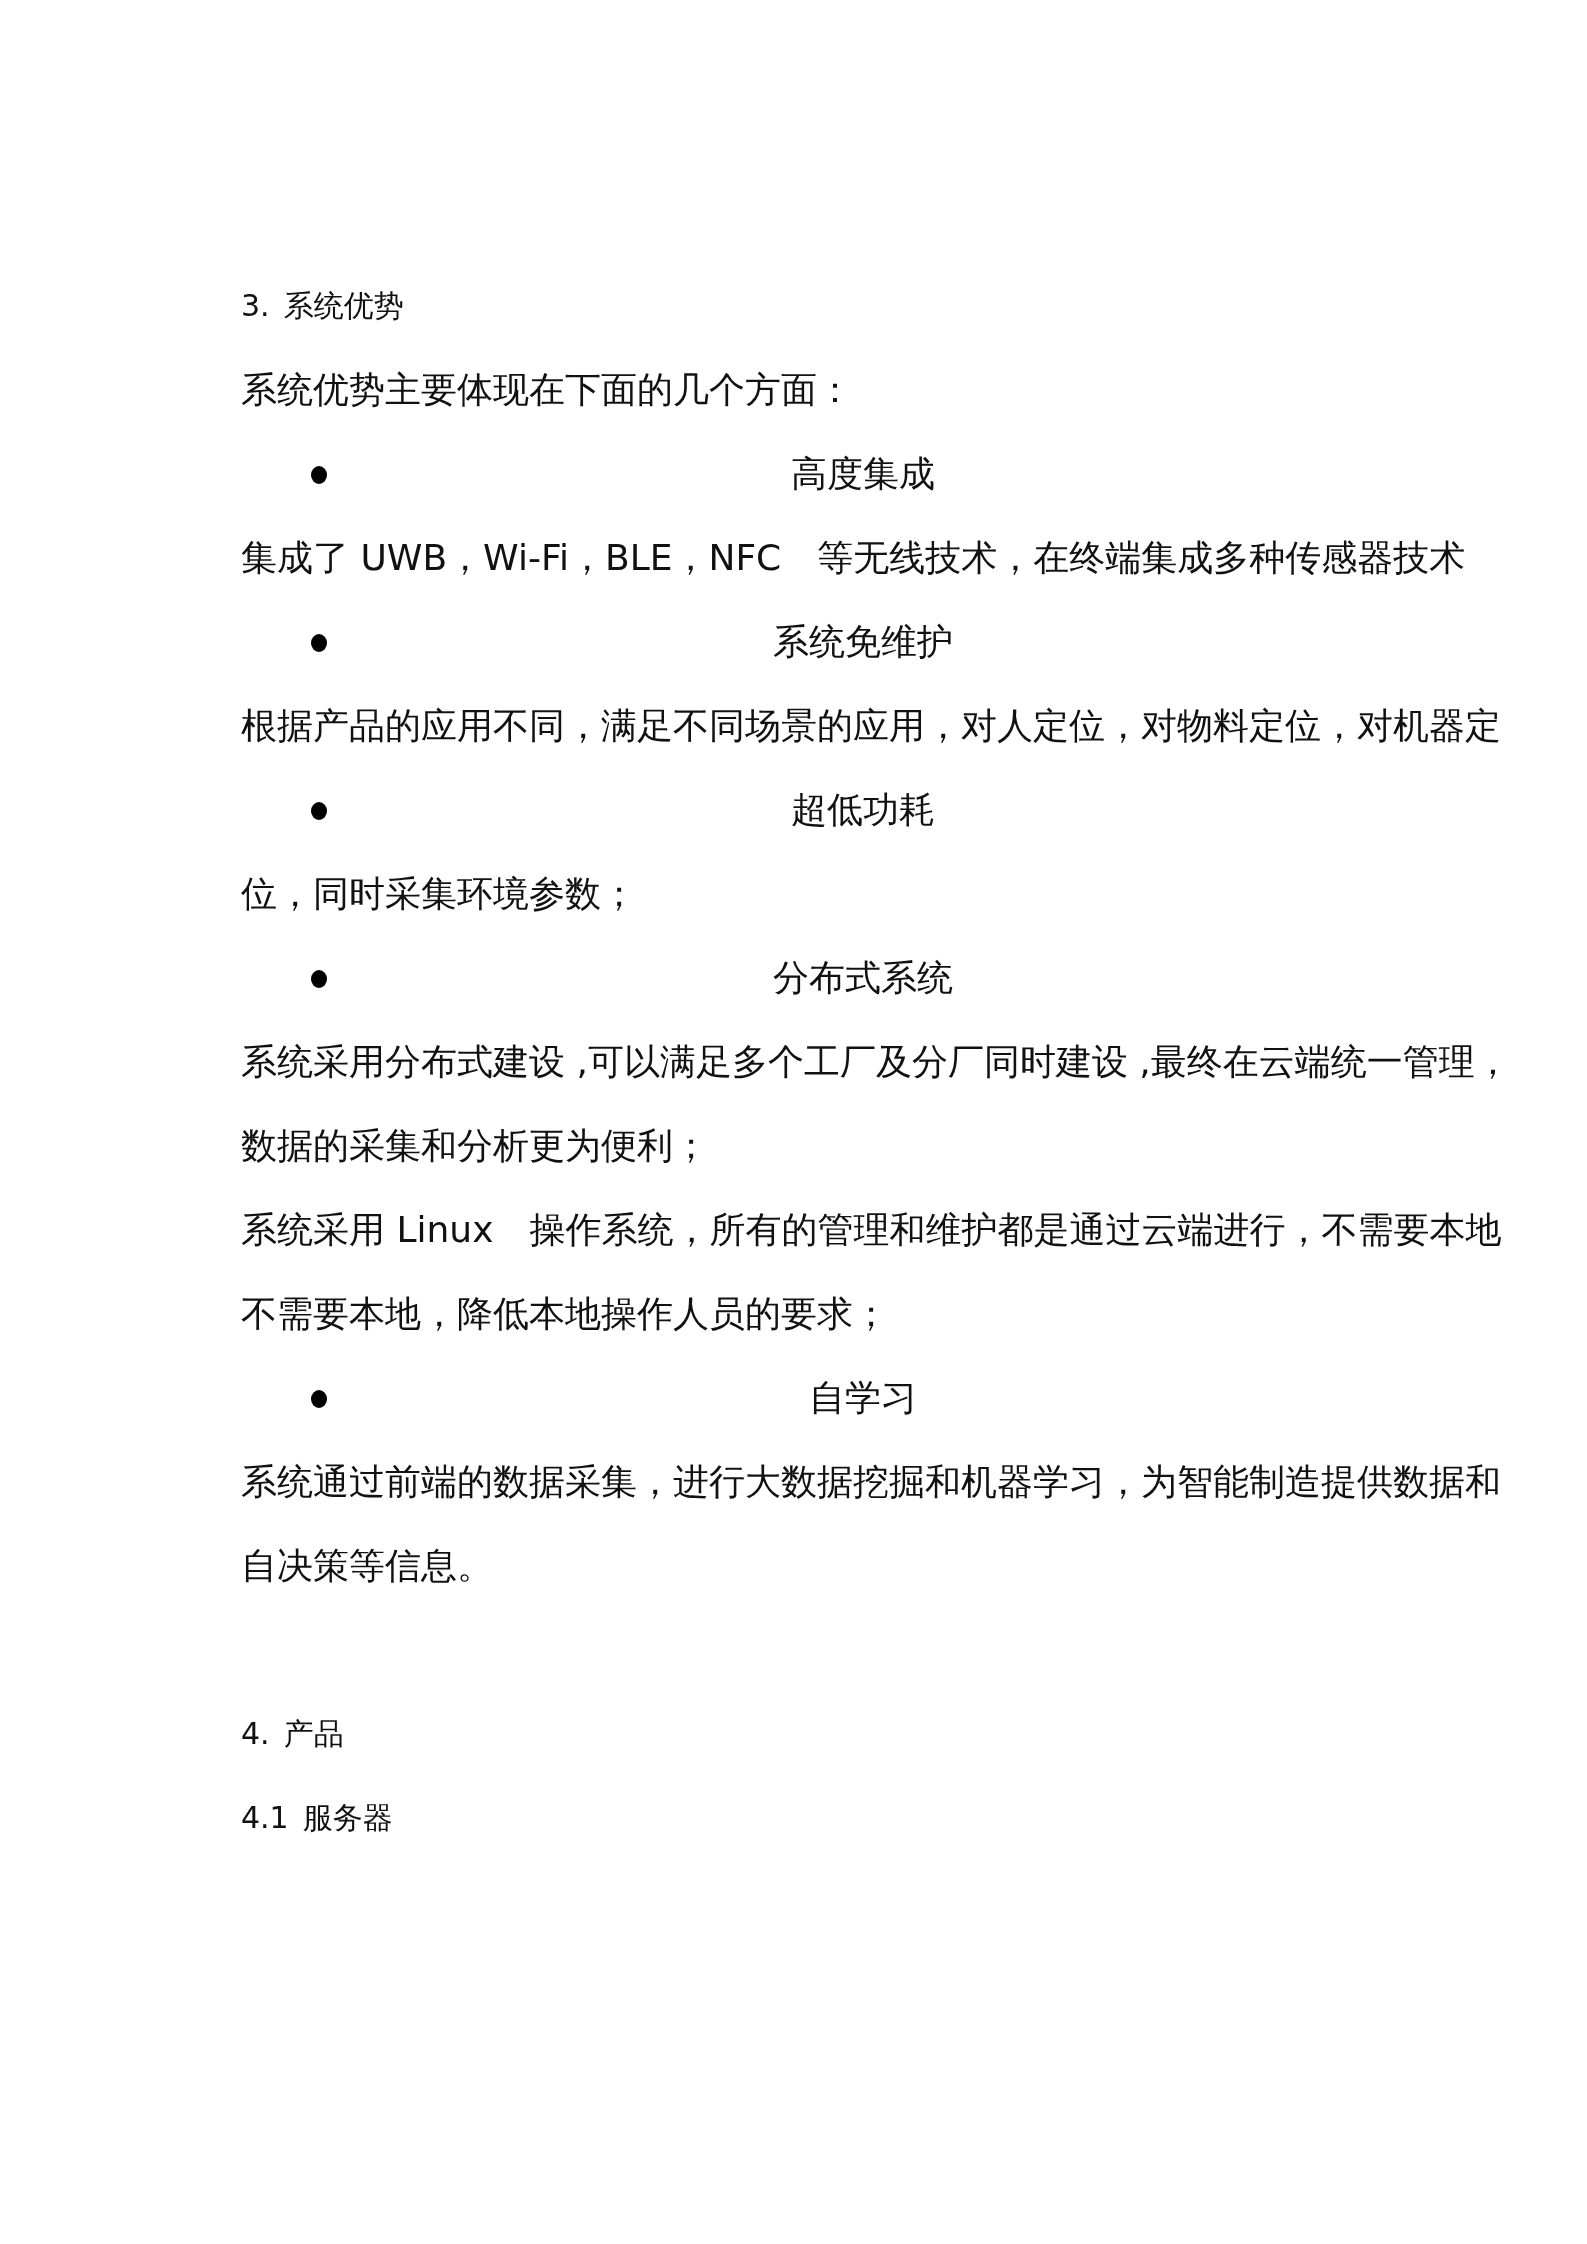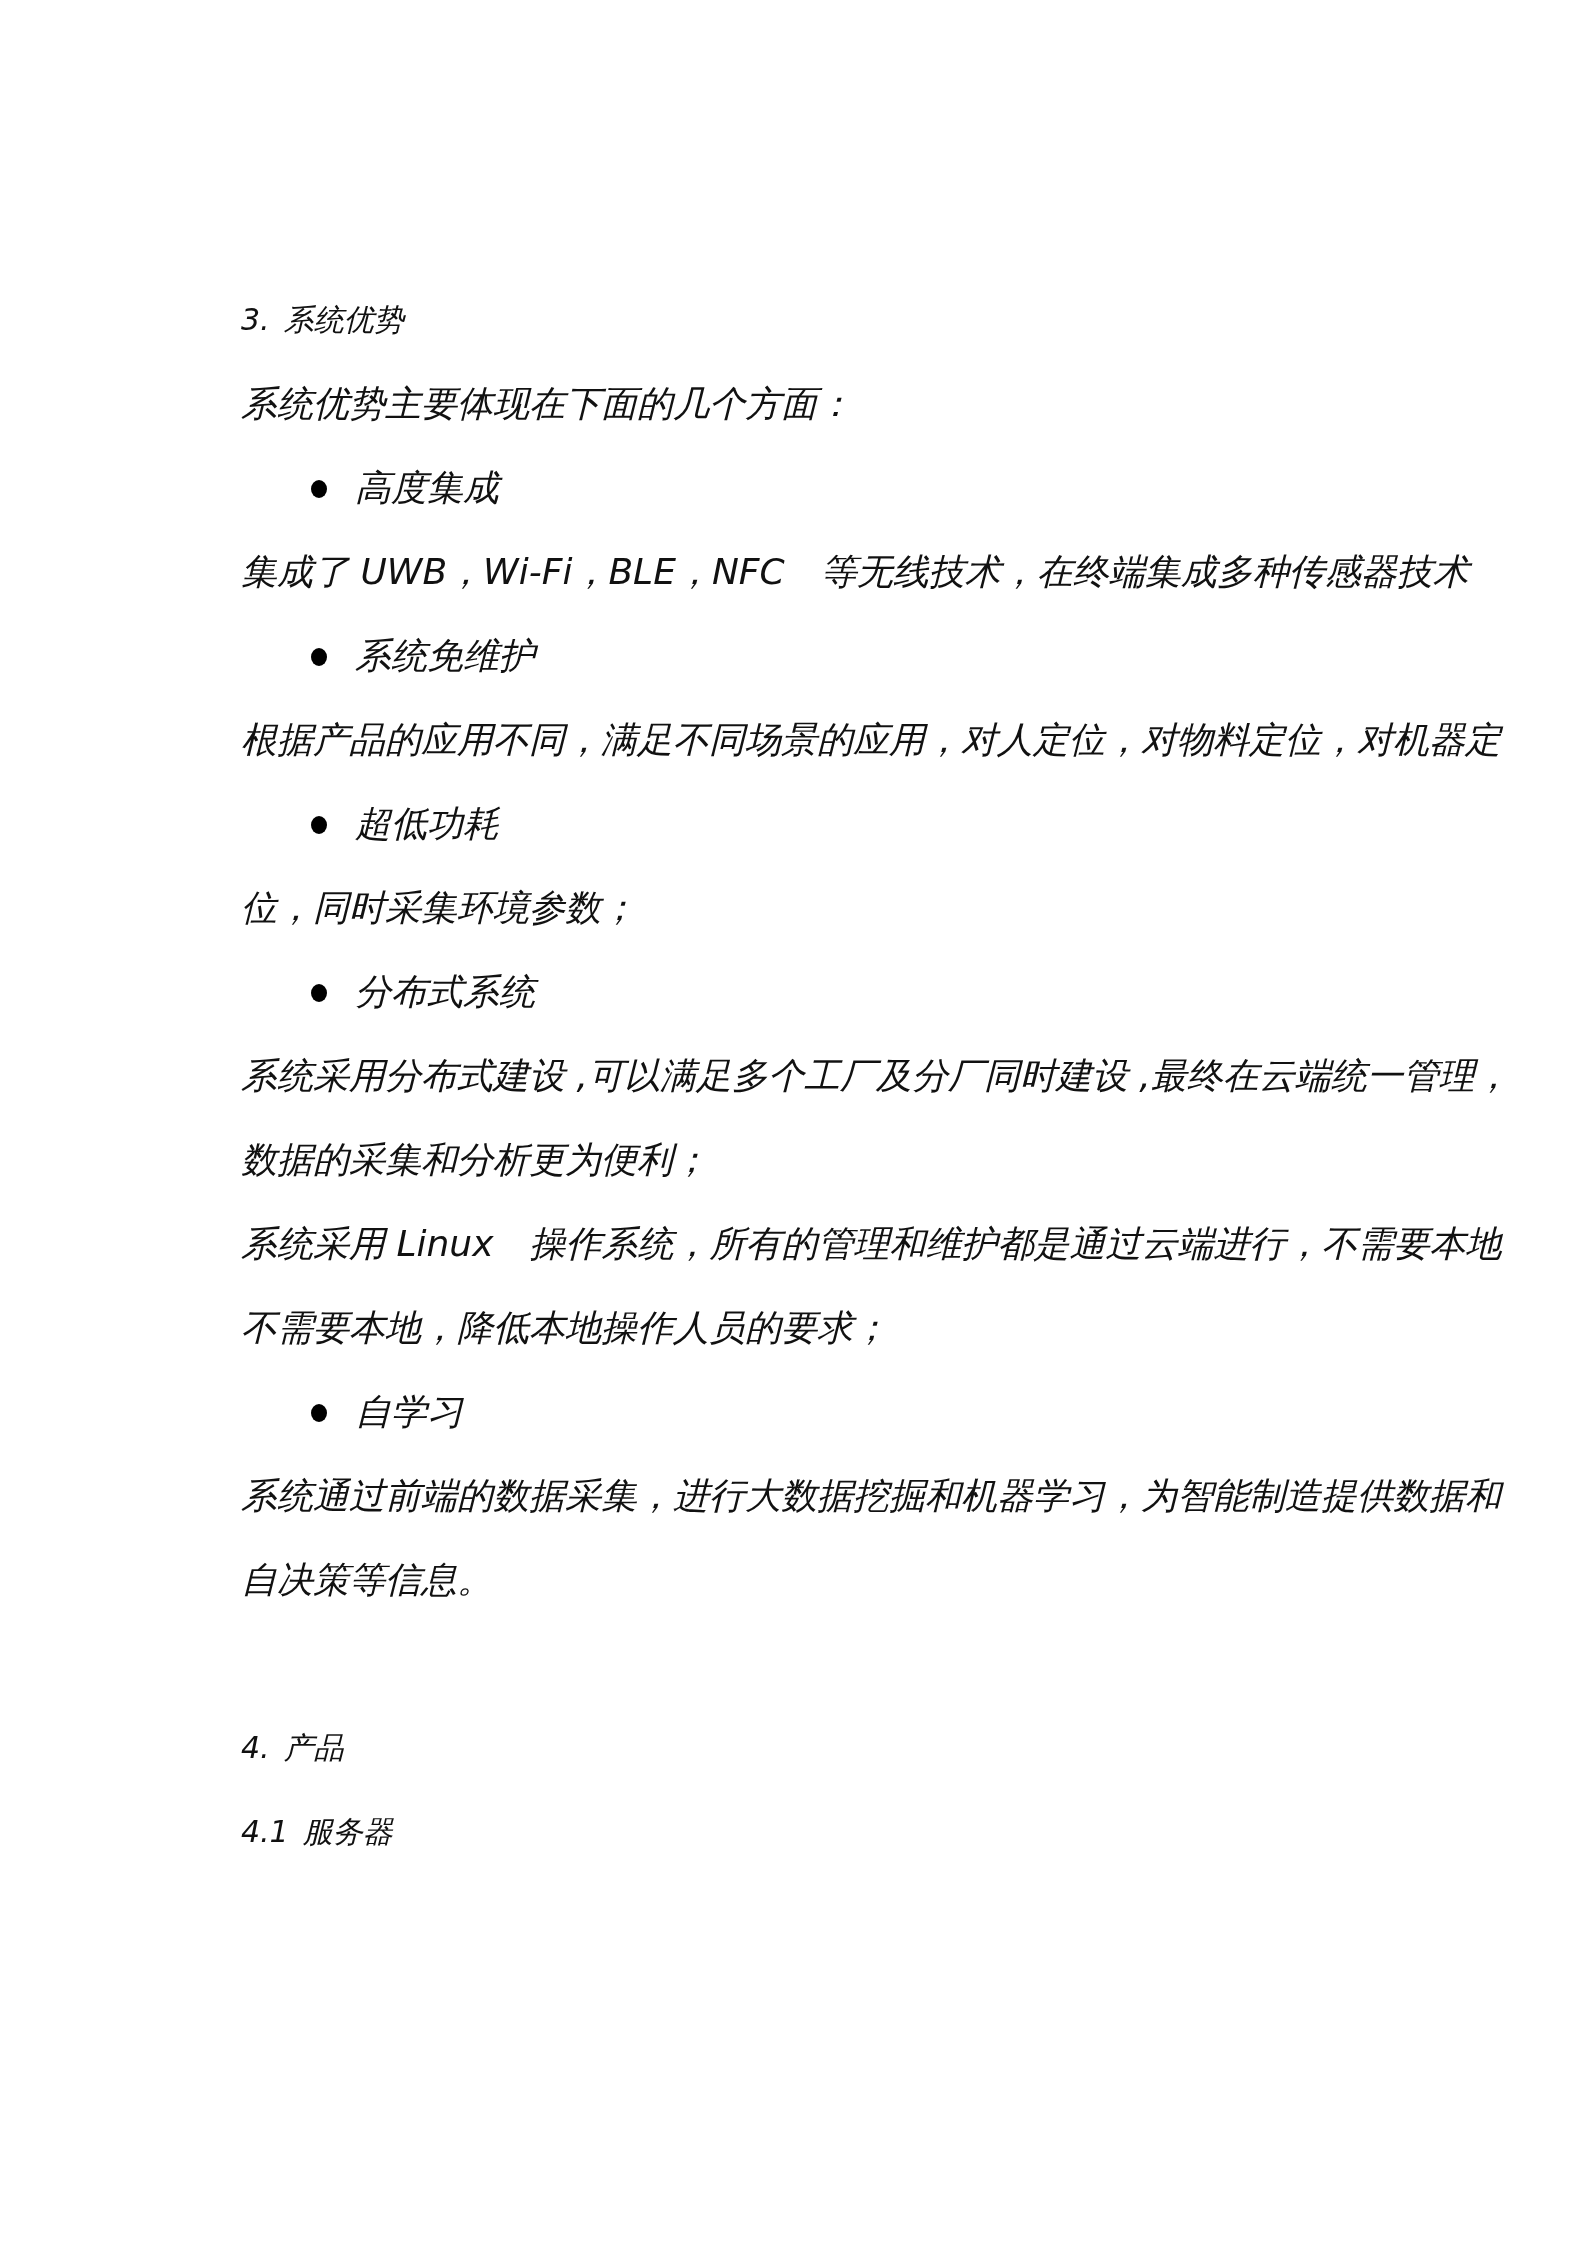--- a/index.html
+++ b/index.html
@@ -11,41 +11,41 @@
       width: 1587px;
       height: 2244px;
       position: relative;
       overflow: hidden;
       font-family: "DejaVu Sans", "Liberation Sans", sans-serif;
       color: #111111;
     }
     .page {
       position: absolute;
       left: 241px;
-      top: 278px;
+      top: 264px;
       width: 1130px;
-      font-style: italic;
     }
     .line {
       height: 84px;
       line-height: 84px;
       font-size: 36px;
       white-space: nowrap;
       letter-spacing: 0px;
     }
     .heading {
       font-size: 30px;
     }
     .heading .num {
       display: inline-block;
       margin-right: 14px;
     }
     .bullet-line {
       padding-left: 68px;
       position: relative;
+      text-align: center;
     }
     .bullet-dot {
       position: absolute;
       left: 70px;
       top: 34px;
       width: 16px;
       height: 18px;
       border-radius: 50%;
       background: #000000;
     }

